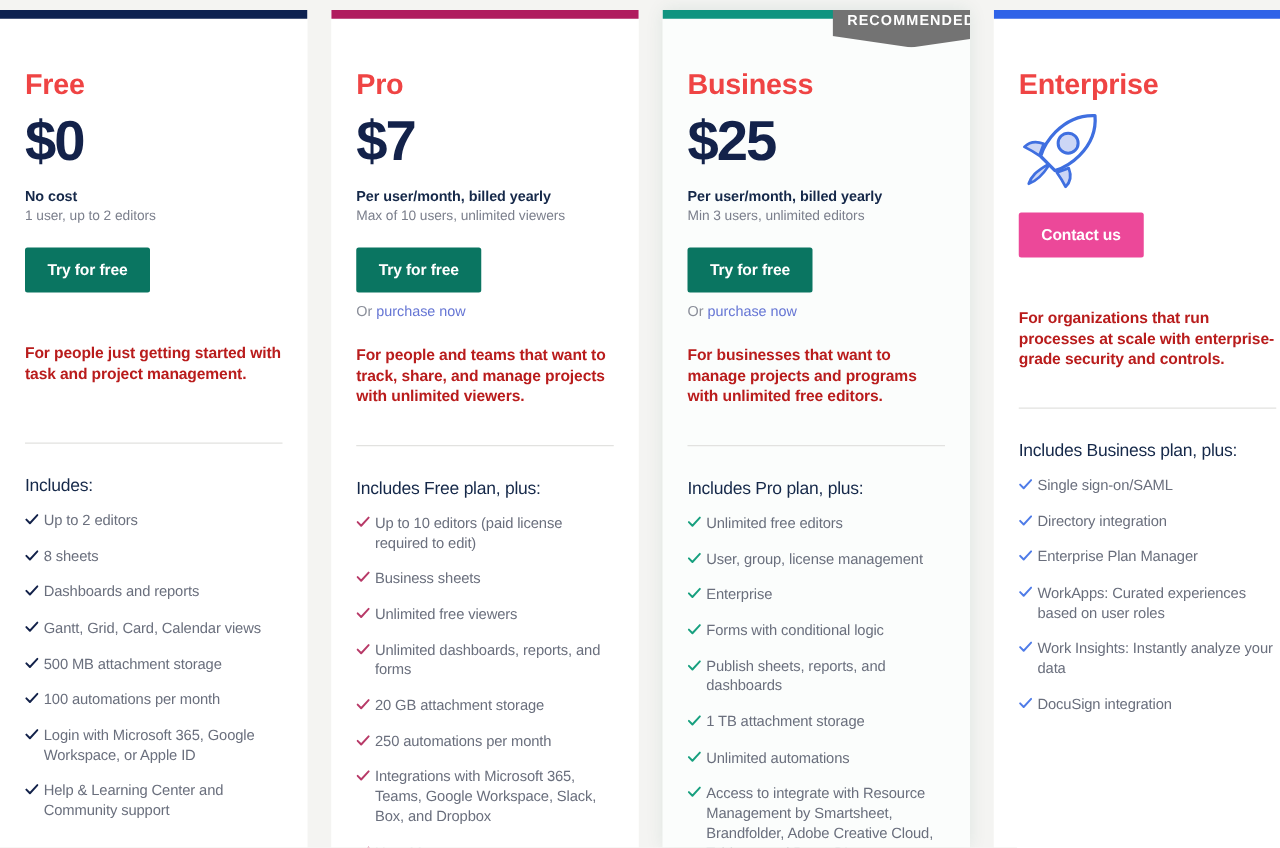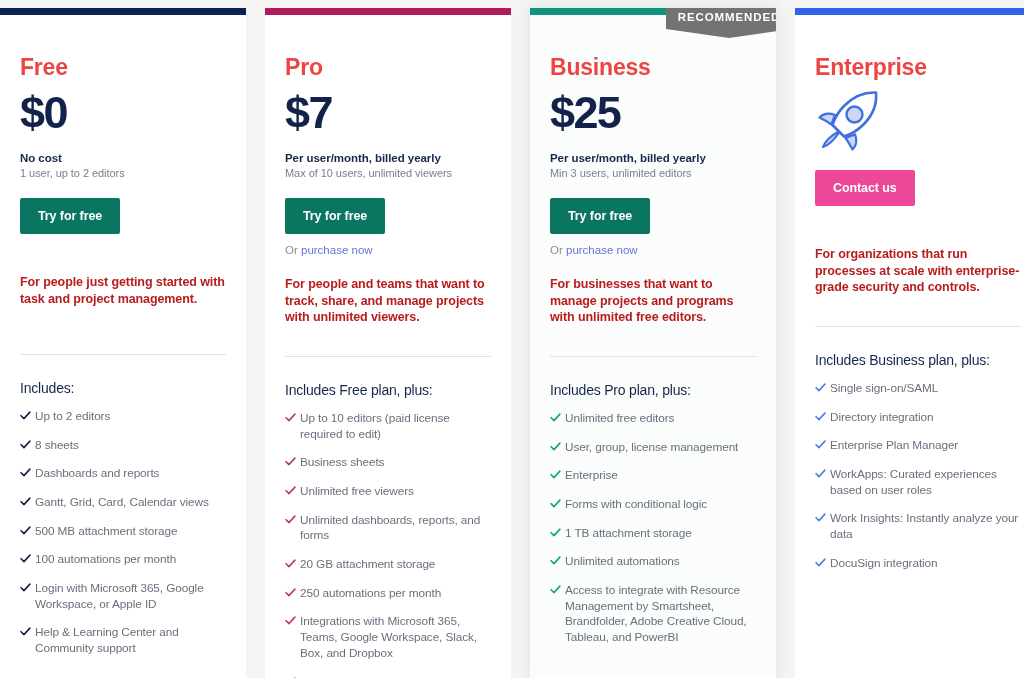--- a/index.html
+++ b/index.html
@@ -406,20 +406,28 @@
 </svg>
           </span>
       <span>Forms with conditional logic</span>
     </li>
     <li class="feature-item">
       <span class="check-icon">
 <svg width="11" height="11" viewBox="0 0 12 12" fill="none" xmlns="http://www.w3.org/2000/svg">
   <path d="M1.2 6.2 L4.3 9.4 L10.8 2.3" stroke="#17a07f" stroke-width="1.7" stroke-linecap="round" stroke-linejoin="round"></path>
 </svg>
           </span>
+      <span>Publish sheets, reports, and dashboards</span>
+    </li>
+    <li class="feature-item">
+      <span class="check-icon">
+<svg width="11" height="11" viewBox="0 0 12 12" fill="none" xmlns="http://www.w3.org/2000/svg">
+  <path d="M1.2 6.2 L4.3 9.4 L10.8 2.3" stroke="#17a07f" stroke-width="1.7" stroke-linecap="round" stroke-linejoin="round"></path>
+</svg>
+          </span>
       <span>1 TB attachment storage</span>
     </li>
     <li class="feature-item">
       <span class="check-icon">
 <svg width="11" height="11" viewBox="0 0 12 12" fill="none" xmlns="http://www.w3.org/2000/svg">
   <path d="M1.2 6.2 L4.3 9.4 L10.8 2.3" stroke="#17a07f" stroke-width="1.7" stroke-linecap="round" stroke-linejoin="round"></path>
 </svg>
           </span>
       <span>Unlimited automations</span>
     </li>

